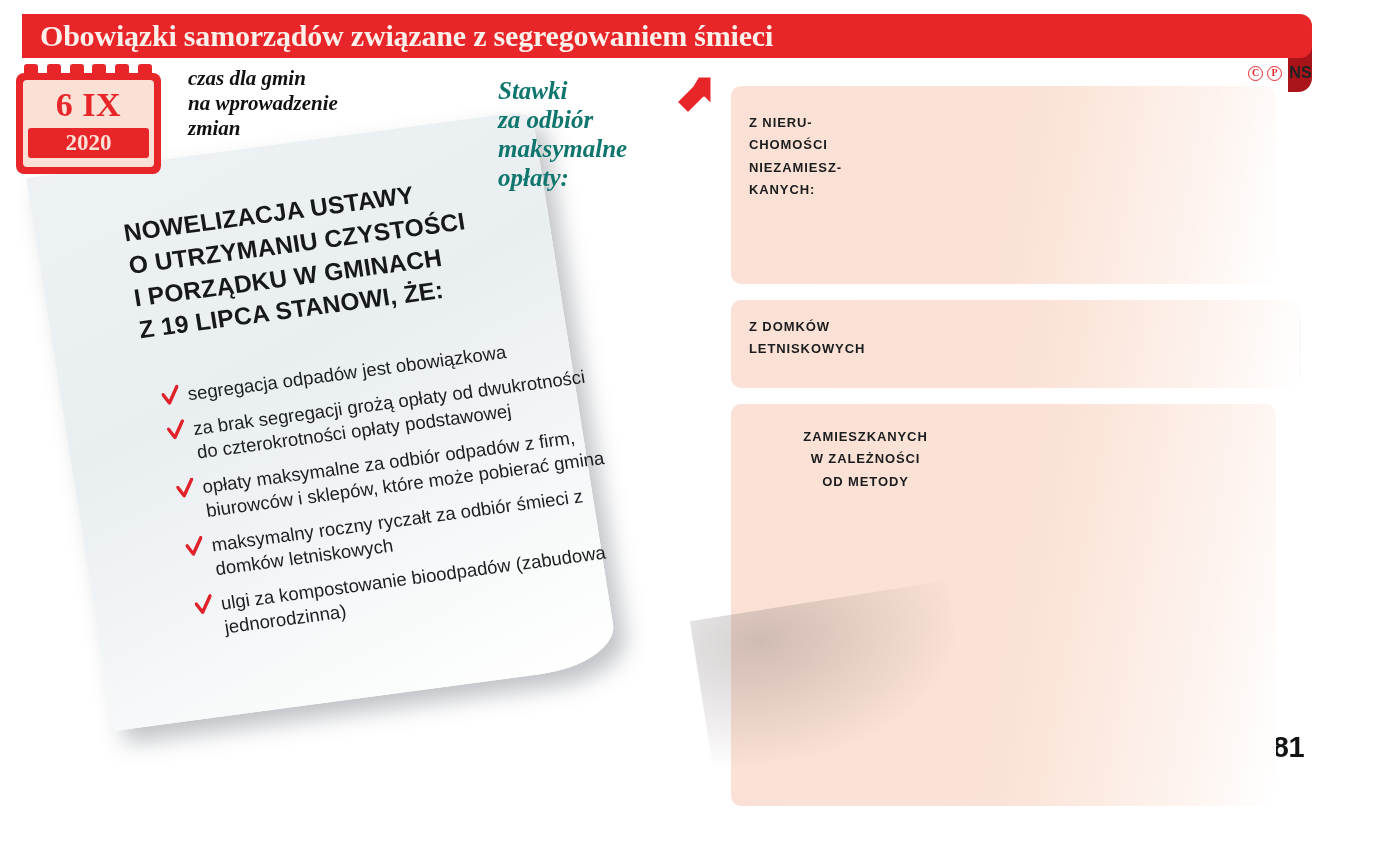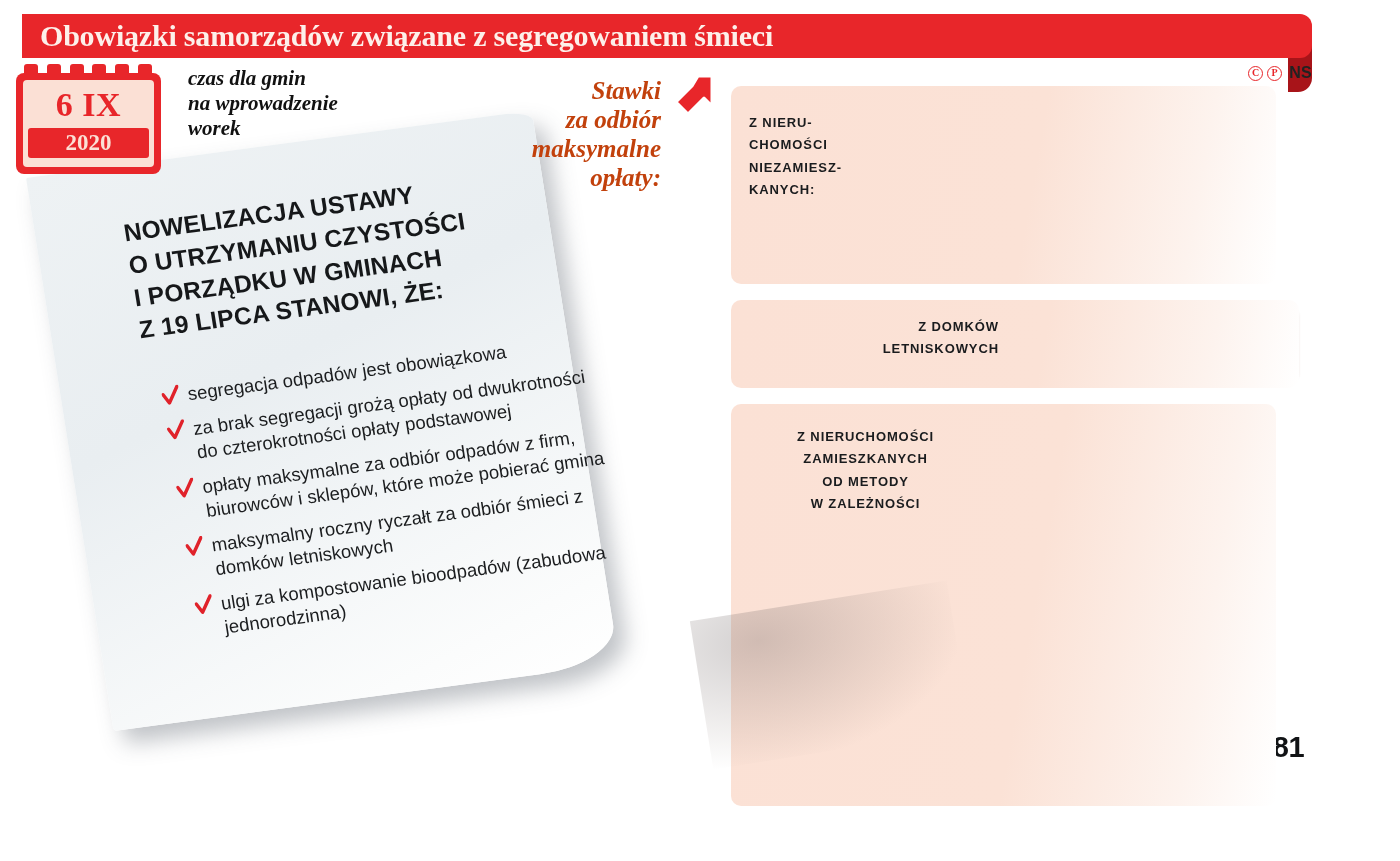--- a/index.html
+++ b/index.html
@@ -136,29 +136,29 @@
     font-family: "Liberation Serif", serif;
     font-style: italic;
     font-weight: bold;
     font-size: 21px;
     line-height: 1.18;
     color: #111;
     z-index: 4;
   }
   #rates-caption {
     position: absolute;
-    left: 483px; top: 76px;
+    left: 498px; top: 76px;
     width: 178px;
-    text-align: right;
+    text-align: left;
     font-family: "Liberation Serif", serif;
     font-style: italic;
     font-weight: bold;
     font-size: 25px;
     line-height: 1.16;
-    color: #c2410c;
+    color: #0f766e;
     z-index: 4;
   }
   #arrow-icon {
     position: absolute;
     left: 668px; top: 72px;
     width: 48px; height: 50px;
     z-index: 5;
   }
 
   
@@ -217,21 +217,21 @@
   }
 
   
   .rate-box {
     position: absolute;
     background: linear-gradient(100deg, #fbe1d5 0%, #fbe2d6 55%, #fdf3ee 84%, #ffffff 100%);
     border-radius: 10px;
     z-index: 2;
   }
   #box-nieruchomosci-niezamieszkane { left: 731px; top: 86px;  width: 545px; height: 198px; }
-  #box-domki-letniskowe             { left: 731px; top: 300px; width: 568px; height: 88px; text-align: right; }
+  #box-domki-letniskowe             { left: 731px; top: 300px; width: 568px; height: 88px; }
   #box-nieruchomosci-zamieszkane    { left: 731px; top: 404px; width: 545px; height: 402px; }
 
   .box-title {
     position: absolute;
     font-size: 13px;
     font-weight: bold;
     letter-spacing: 0.9px;
     line-height: 1.72;
     color: #1a1c1e;
     text-transform: uppercase;
@@ -313,21 +313,21 @@
     <div id="calendar-sheet">
       <div id="calendar-day">6 IX</div>
       <div id="calendar-year">2020</div>
     </div>
   </div>
 </div>
 
 <div id="calendar-caption">
   <div>czas dla gmin</div>
   <div>na wprowadzenie</div>
-  <div>worek</div>
+  <div>zmian</div>
 </div>
 
 <div id="rates-caption">
   <div>Stawki</div>
   <div>za odbiór</div>
   <div>maksymalne</div>
   <div>opłaty:</div>
 </div>
 
 <svg id="arrow-icon" viewBox="0 0 48 50">
@@ -375,24 +375,23 @@
 
 <div class="rate-box" id="box-domki-letniskowe">
   <div class="box-title" id="title-domki">
       <div>Z domków</div>
       <div>letniskowych</div>
     </div>
 </div>
 
 <div class="rate-box" id="box-nieruchomosci-zamieszkane">
   <div class="box-title" id="title-zamieszkane">
-      <div>Z nieruchomości</div>
       <div>zamieszkanych</div>
+      <div>w zależności</div>
       <div>od metody</div>
-      <div>w zależności</div>
     </div>
 </div>
 
 <div id="rate-rows-layer">
     <div class="rate-label" style="left: 724px; width: 400px; top: 99.5px;">
       <div>za pojemnik</div>
       <div>o pojemności</div>
       <div>1100 litrów</div>
     </div>
     <div class="bar" style="left: 1133px; top: 95px; width: 44px; height: 84px;"></div>

